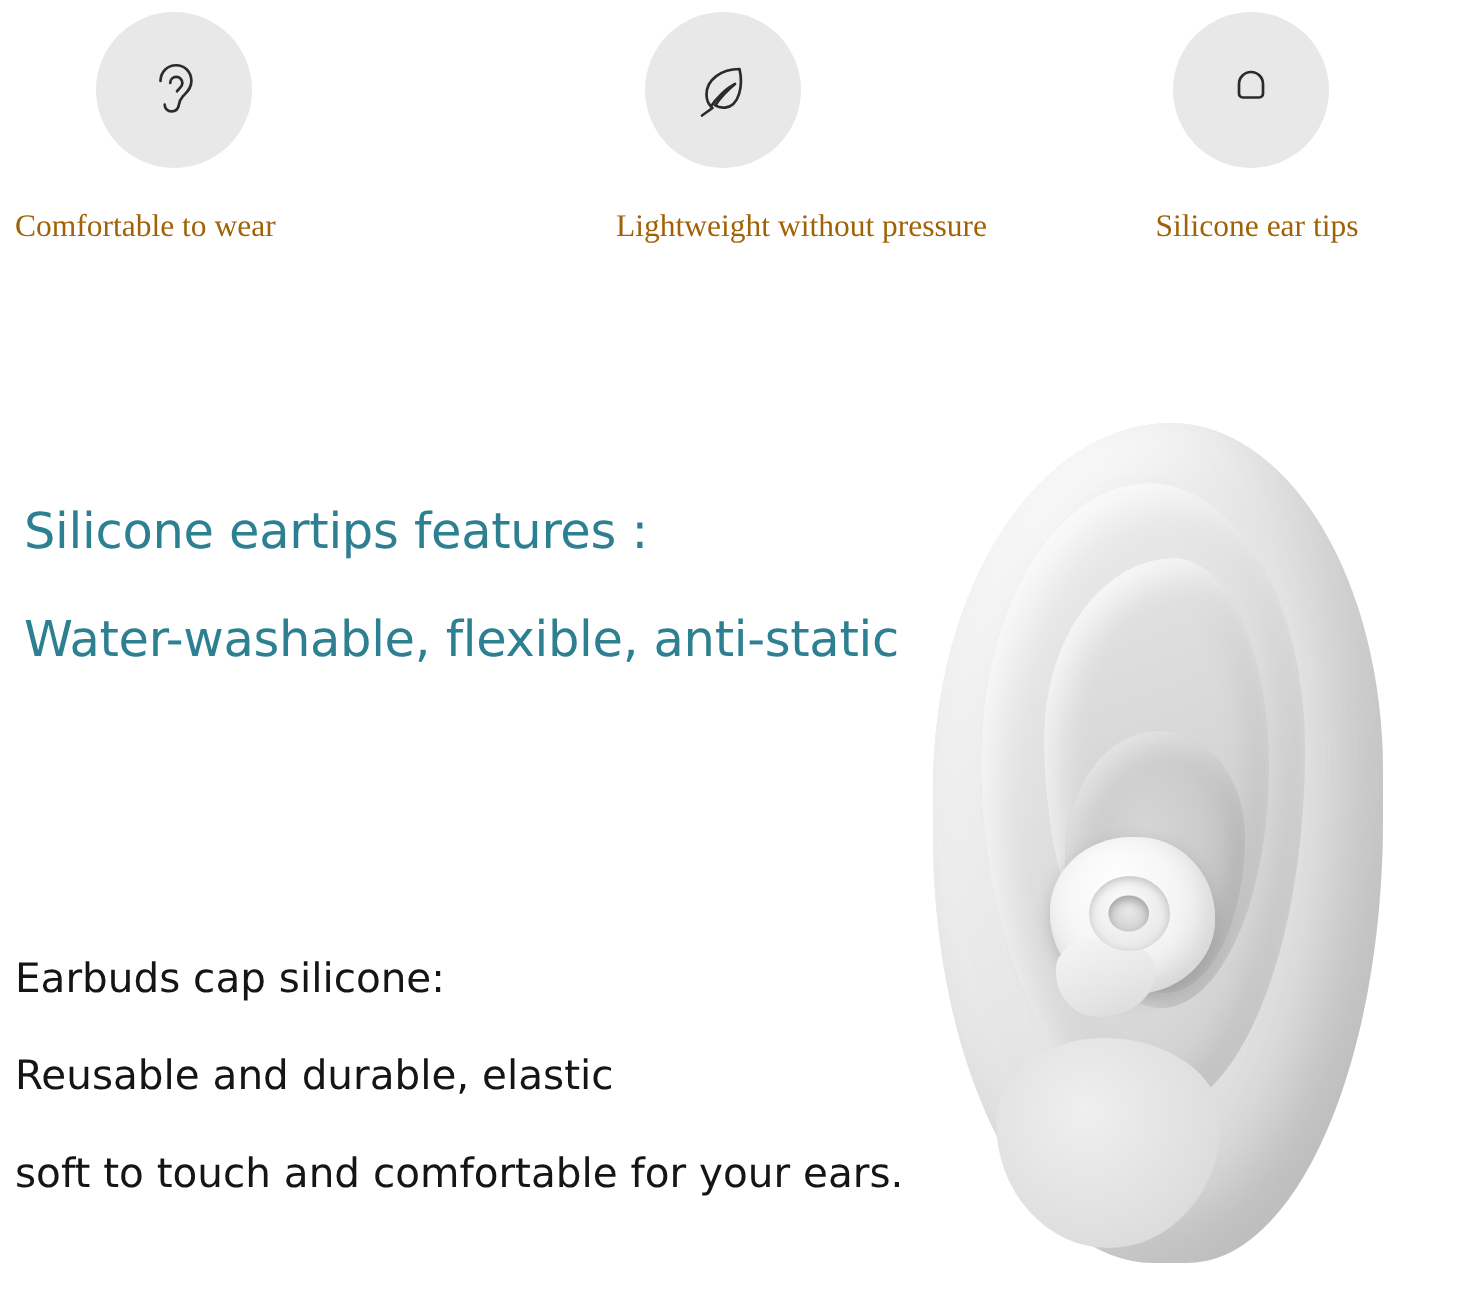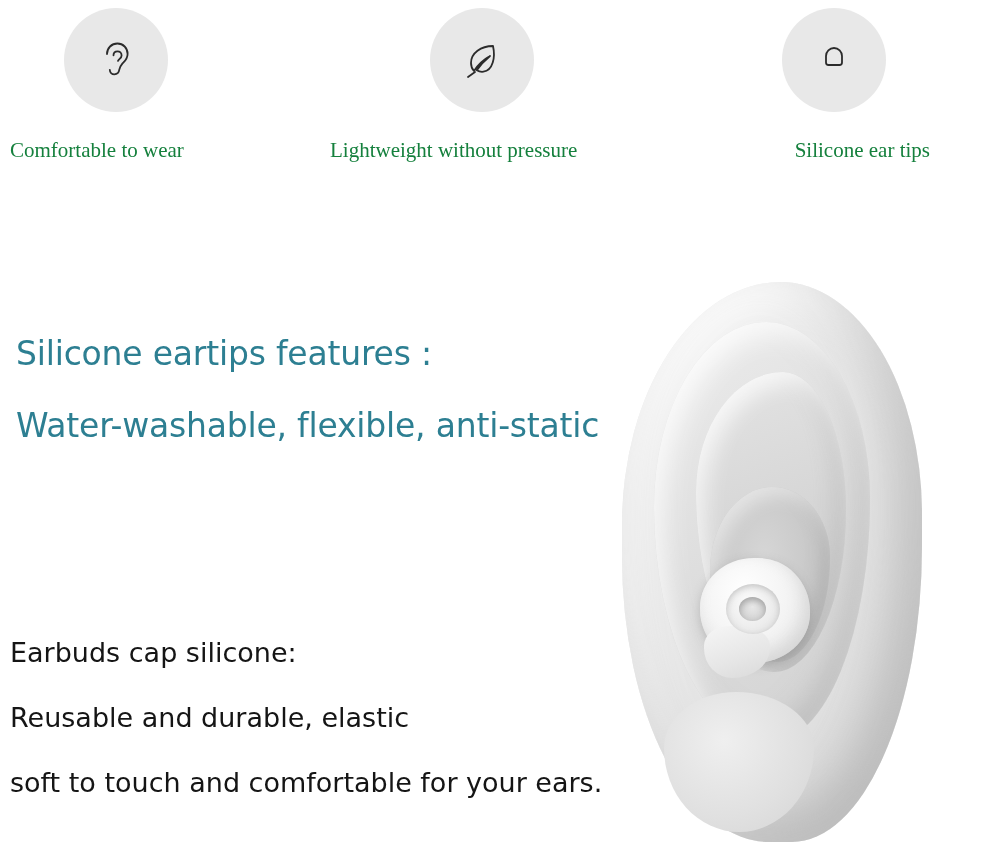--- a/index.html
+++ b/index.html
@@ -35,32 +35,32 @@
     display: flex;
     align-items: center;
     justify-content: center;
     margin: 0 auto;
   }
   .feature .caption {
     margin-top: 26px;
     text-align: center;
     font-family: "Liberation Serif", serif;
     font-size: 21px;
-    color: #15803d;
+    color: #a16207;
     white-space: nowrap;
   }
   #feature-0 { left: 0px;   width: 250px; }
   #feature-1 { left: 330px; width: 328px; }
   #feature-2 { left: 740px; width: 190px; }
   #feature-0 .circle { margin-left: 64px; }
   #feature-1 .circle { margin-left: 100px; }
   #feature-2 .circle { margin-left: 42px; }
   #feature-0 .caption { margin-left: 10px; text-align: left; }
-  #feature-1 .caption { margin-left: 0px;  text-align: left; }
-  #feature-2 .caption { margin-left: 6px;  text-align: right; }
+  #feature-1 .caption { margin-left: 0px;  text-align: right; }
+  #feature-2 .caption { margin-left: 6px;  text-align: center; }
 
   
   .headline {
     position: absolute;
     left: 16px;
     top: 318px;
     width: 640px;
   }
   .headline .line {
     color: #2d7f92;

